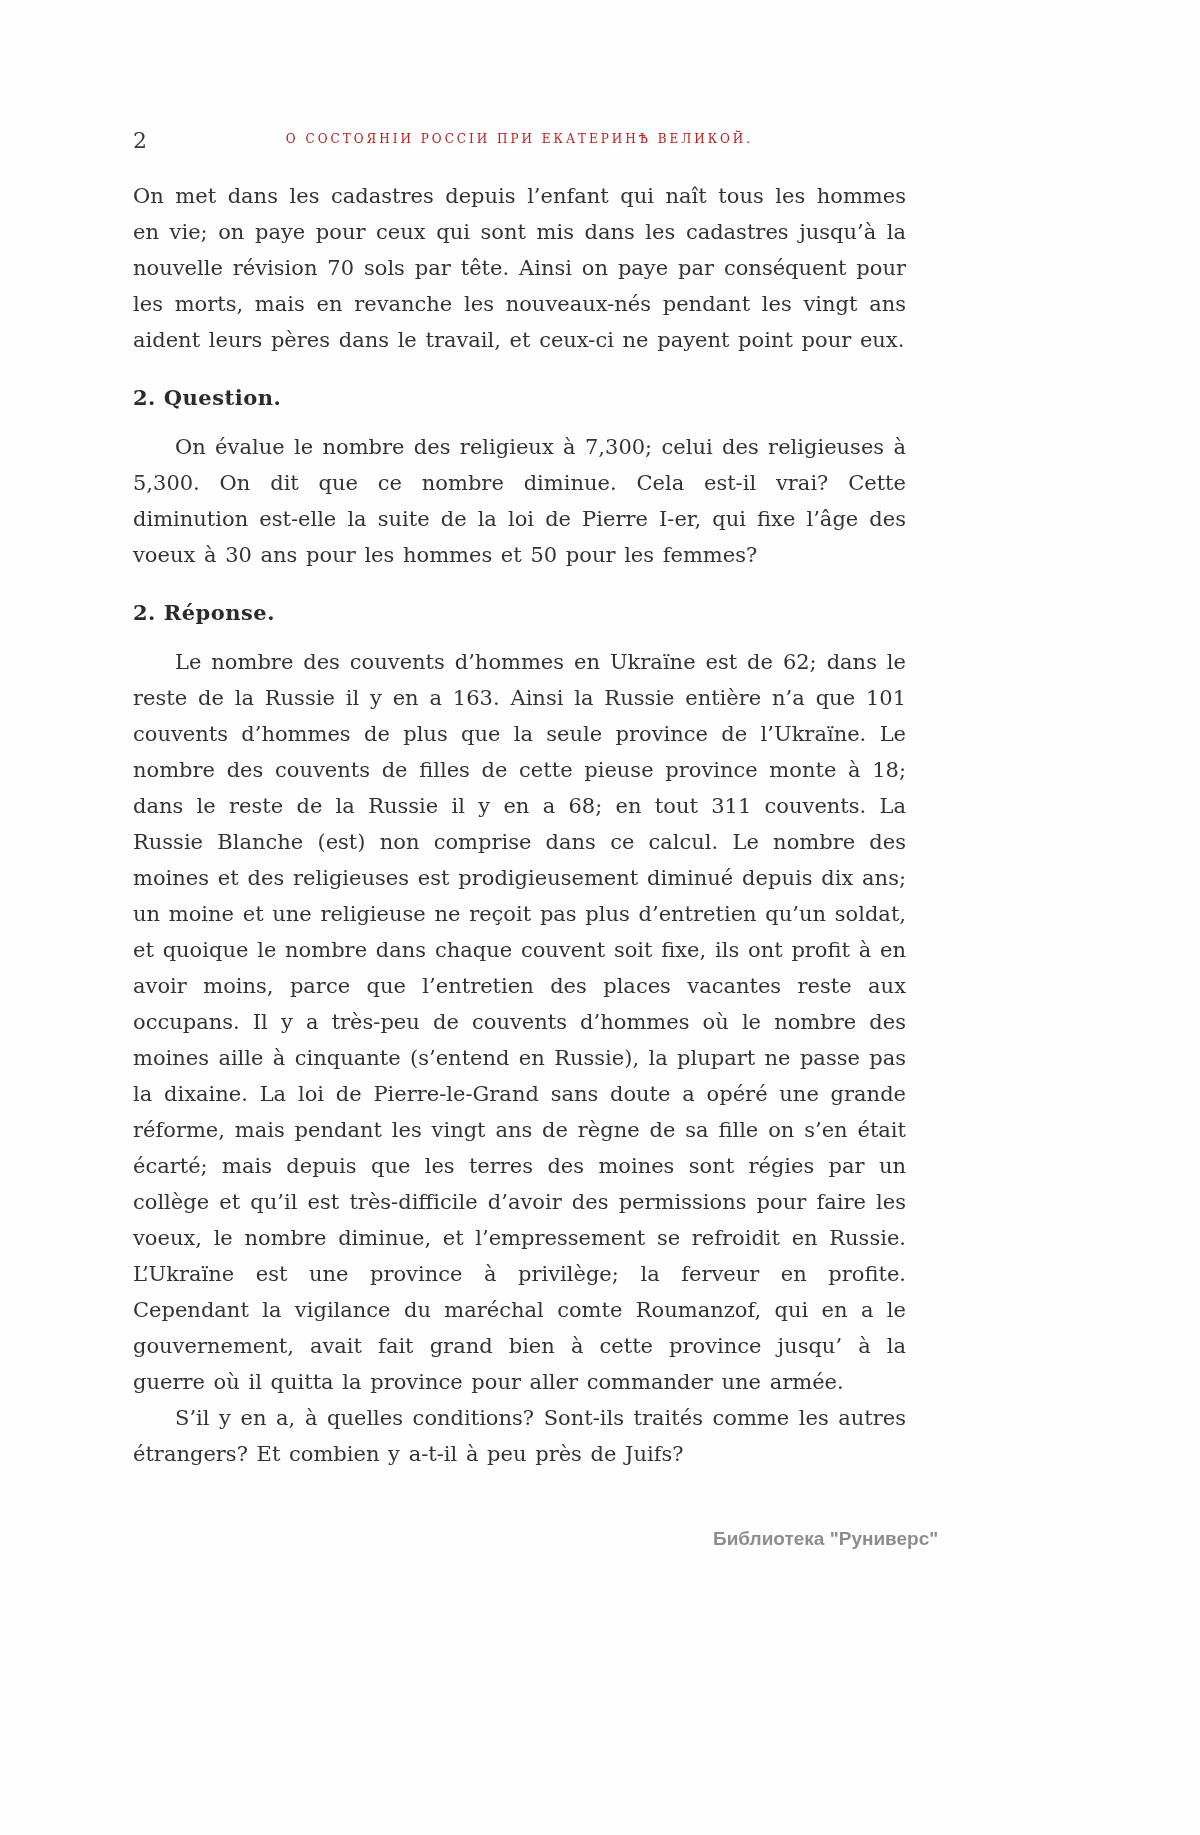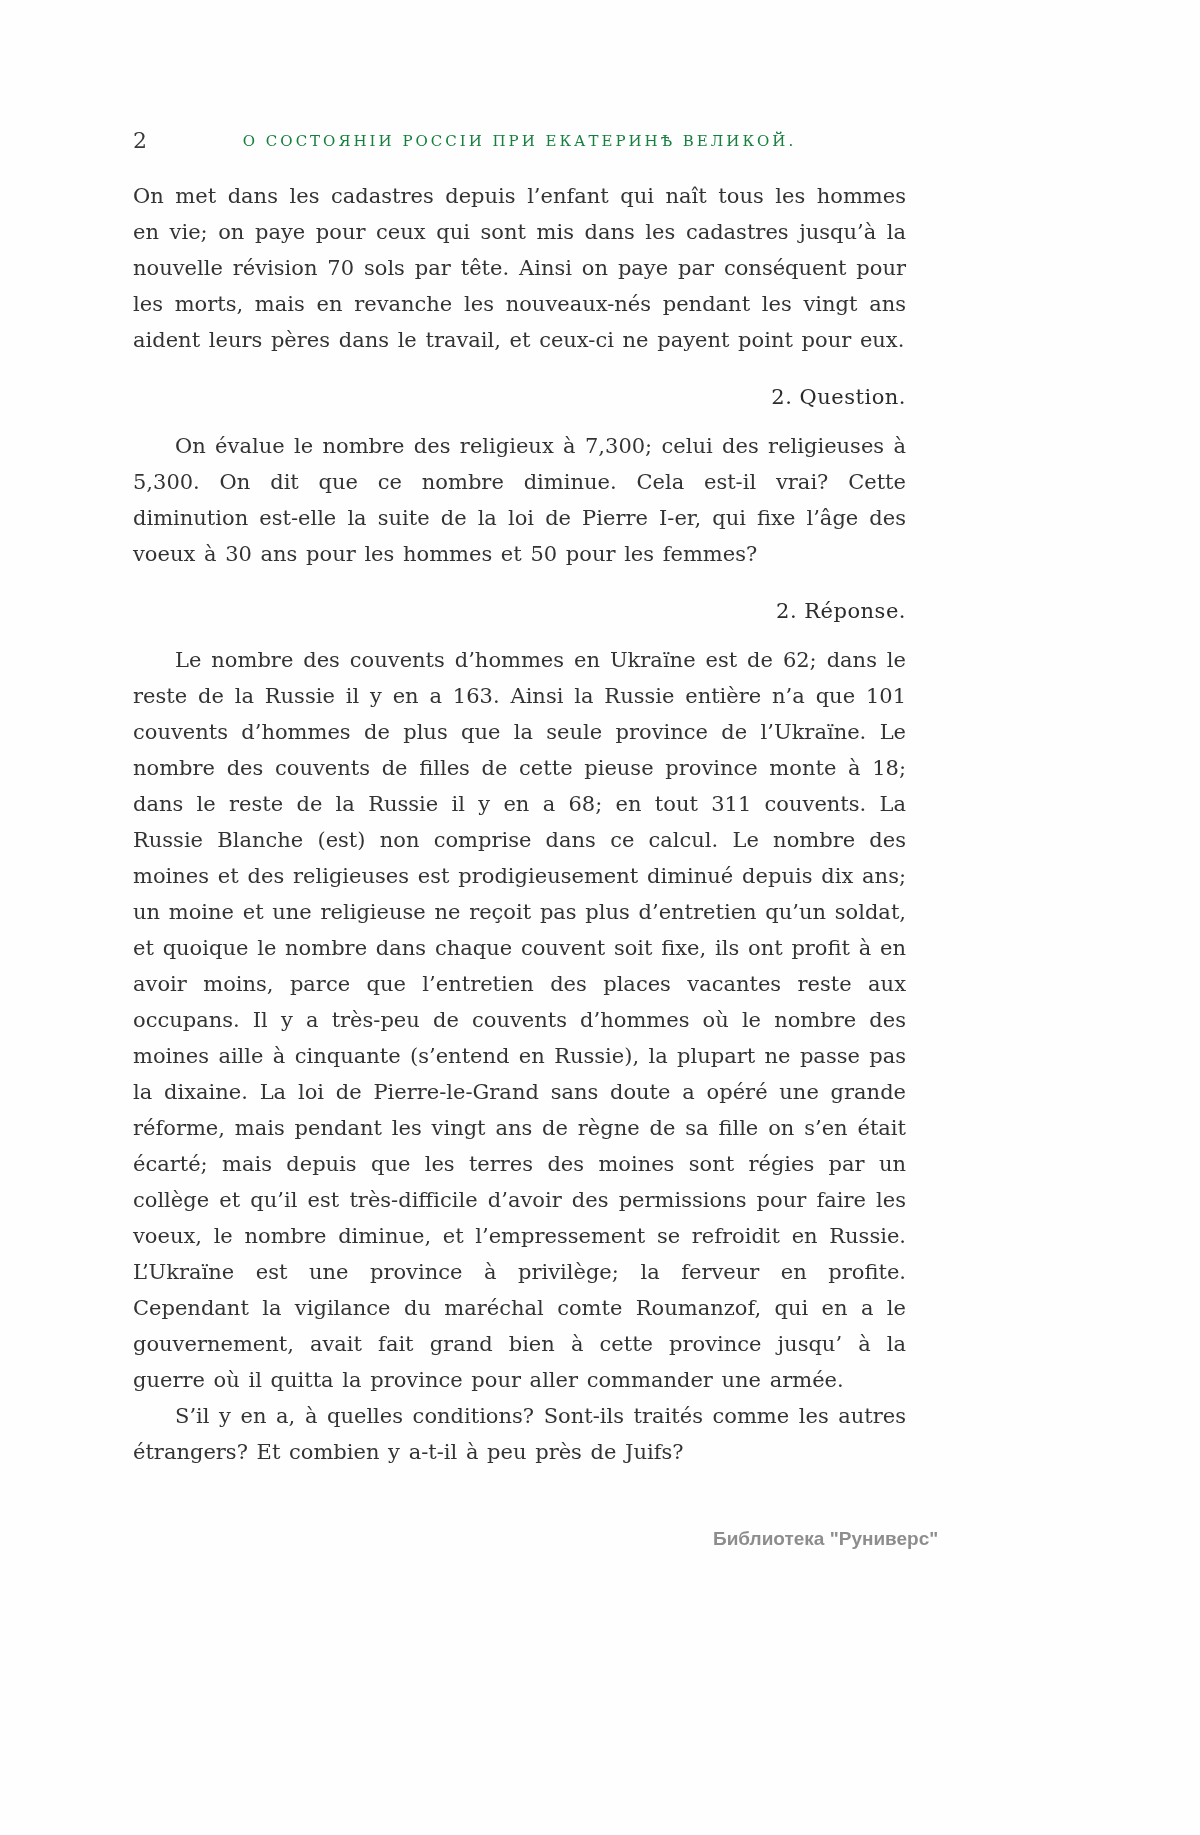--- a/index.html
+++ b/index.html
@@ -30,42 +30,42 @@
   .page-number {
     position: absolute;
     left: 0;
     top: 0;
     font-size: 22px;
     color: #3a3a3a;
   }
   .running-title {
     display: block;
     text-align: center;
-    font-size: 15px;
+    font-size: 12px;
     letter-spacing: 3px;
-    color: #15803d;
+    color: #b91c1c;
     padding-top: 4px;
     white-space: nowrap;
   }
   p.body-para {
     font-size: 21px;
     line-height: 36px;
     text-align: justify;
     margin: 0;
     text-indent: 42px;
     color: #333333;
     word-spacing: 2px;
   }
   p.body-para.no-indent {
     text-indent: 0;
   }
   h2.section-heading {
     font-size: 21px;
-    font-weight: normal;
-    text-align: right;
+    font-weight: bold;
+    text-align: left;
     margin: 27px 0 19px 0;
     color: #2b2b2b;
     letter-spacing: 0.5px;
   }
   .watermark {
     position: absolute;
     left: 713px;
     top: 1528px;
     font-family: "Liberation Sans", "DejaVu Sans", sans-serif;
     font-weight: bold;

